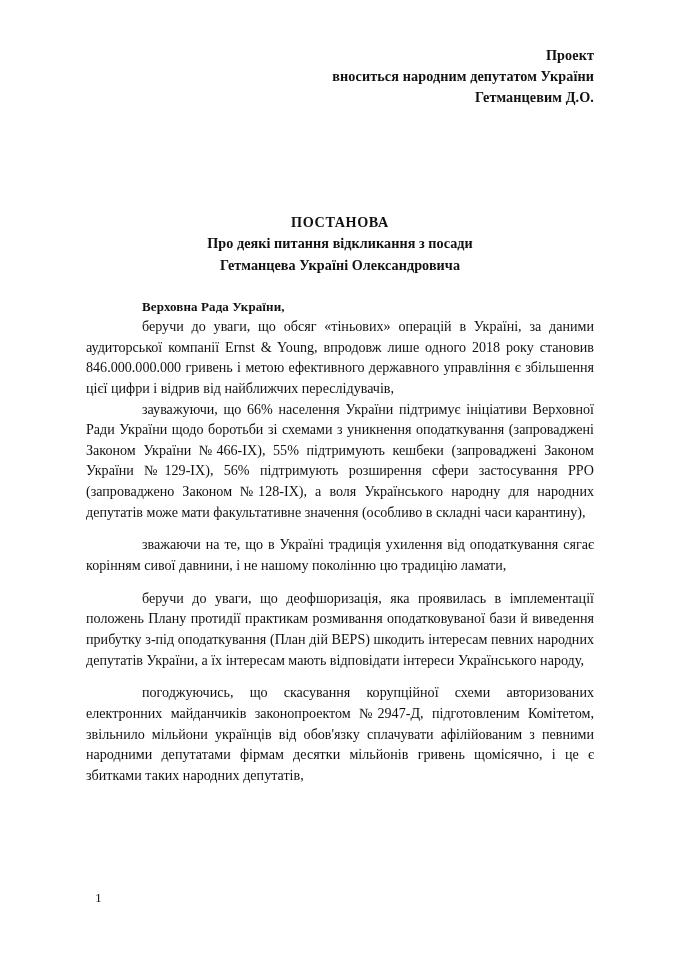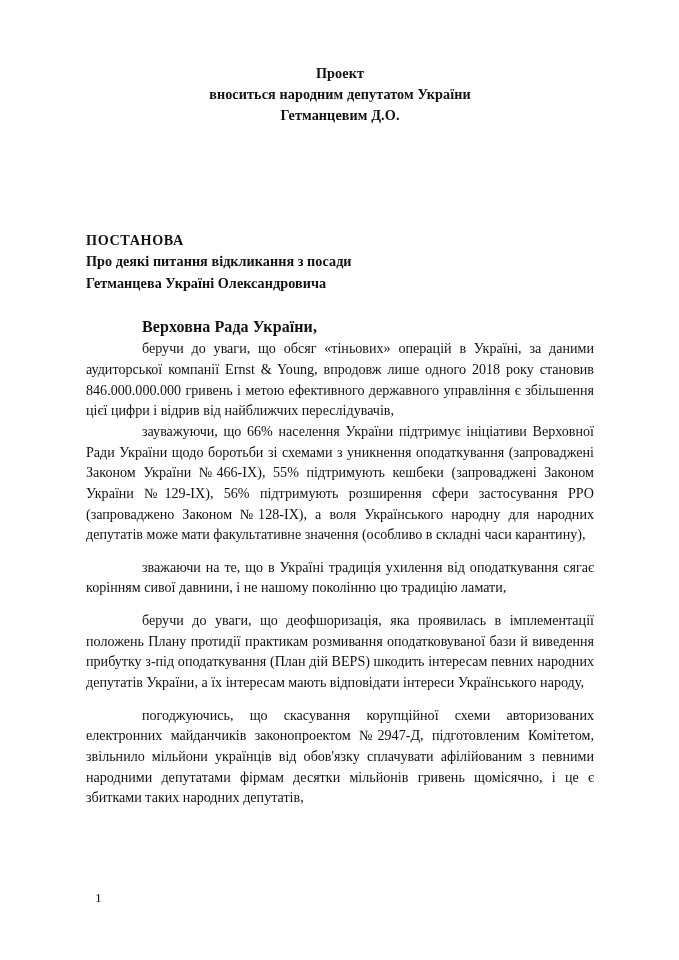--- a/index.html
+++ b/index.html
@@ -24,36 +24,36 @@
   }
   .content {
     position: absolute;
     left: 86px;
     top: 0;
     width: 508px;
   }
 
   
   .doc-header {
-    margin-top: 63px;
-    text-align: center;
+    margin-top: 45px;
+    text-align: right;
     font-weight: bold;
     font-size: 14.2px;
     line-height: 1.48;
     letter-spacing: 0.1px;
   }
   .doc-header .hline {
     display: block;
     white-space: nowrap;
   }
 
   
   .title-block {
     margin-top: 104px;
-    text-align: left;
+    text-align: center;
     font-weight: bold;
     font-size: 14.2px;
     line-height: 1.50;
     letter-spacing: 0.05px;
   }
   .title-block .tline {
     display: block;
   }
   .title-block .tline.main {
     letter-spacing: 0.6px;
@@ -62,21 +62,21 @@
   
   .body-block {
     margin-top: 21px;
     font-size: 14.1px;
     line-height: 1.465;
   }
   .lead-name {
     font-weight: bold;
     text-indent: 56px;
     margin: 0 0 0 0;
-    font-size: 16px;
+    font-size: 13px;
     letter-spacing: 0.1px;
   }
   p.para {
     margin: 0;
     text-align: justify;
     text-indent: 56px;
     text-justify: inter-word;
     hyphens: none;
   }
   p.para + p.para {

